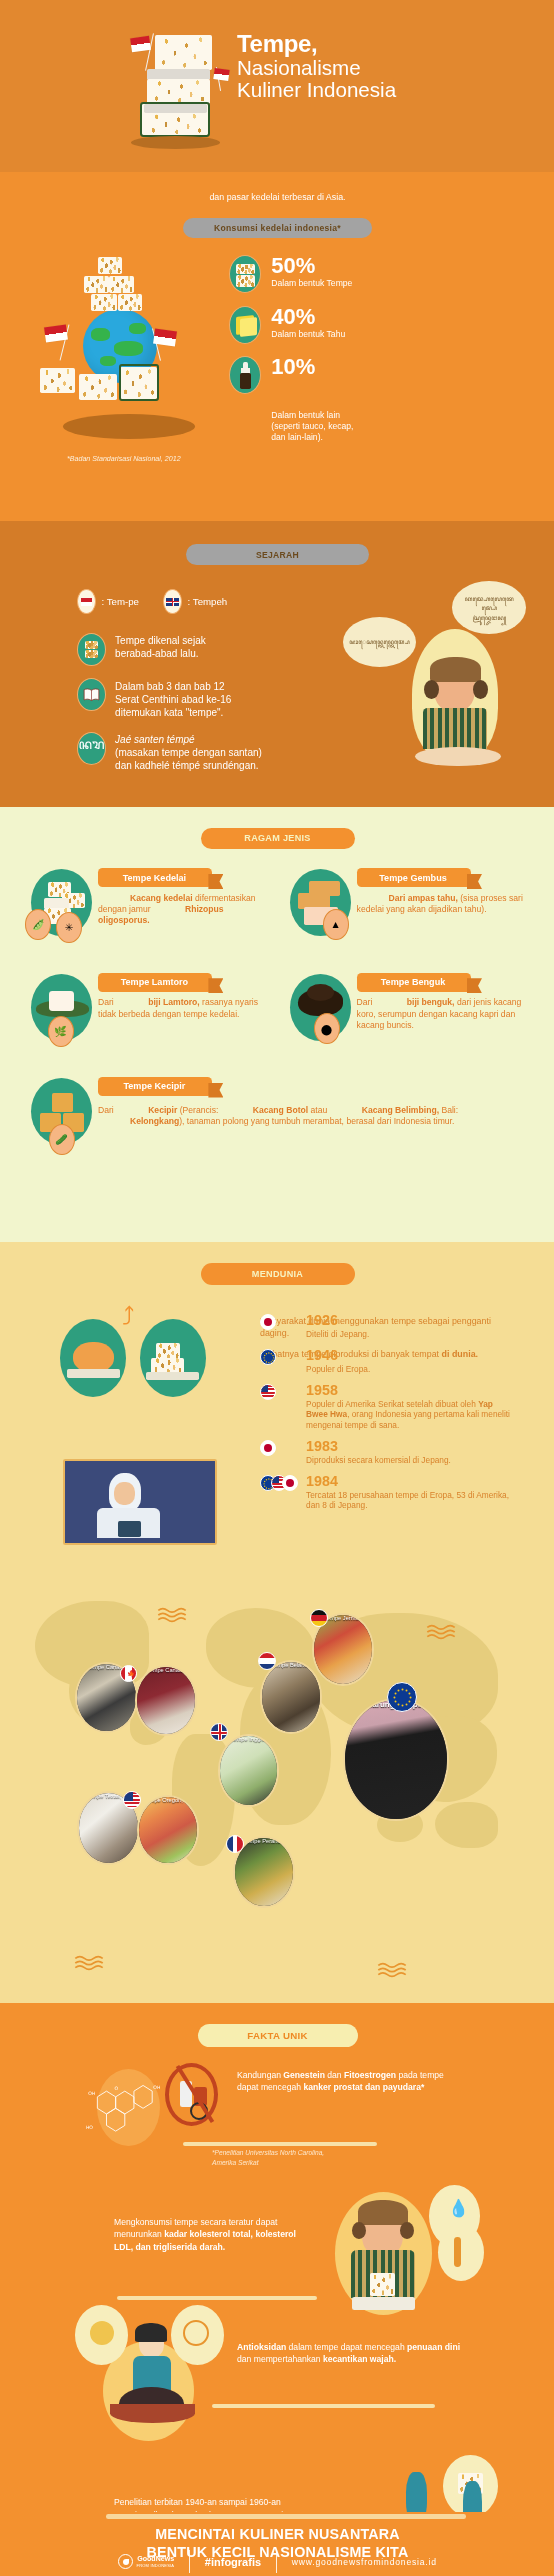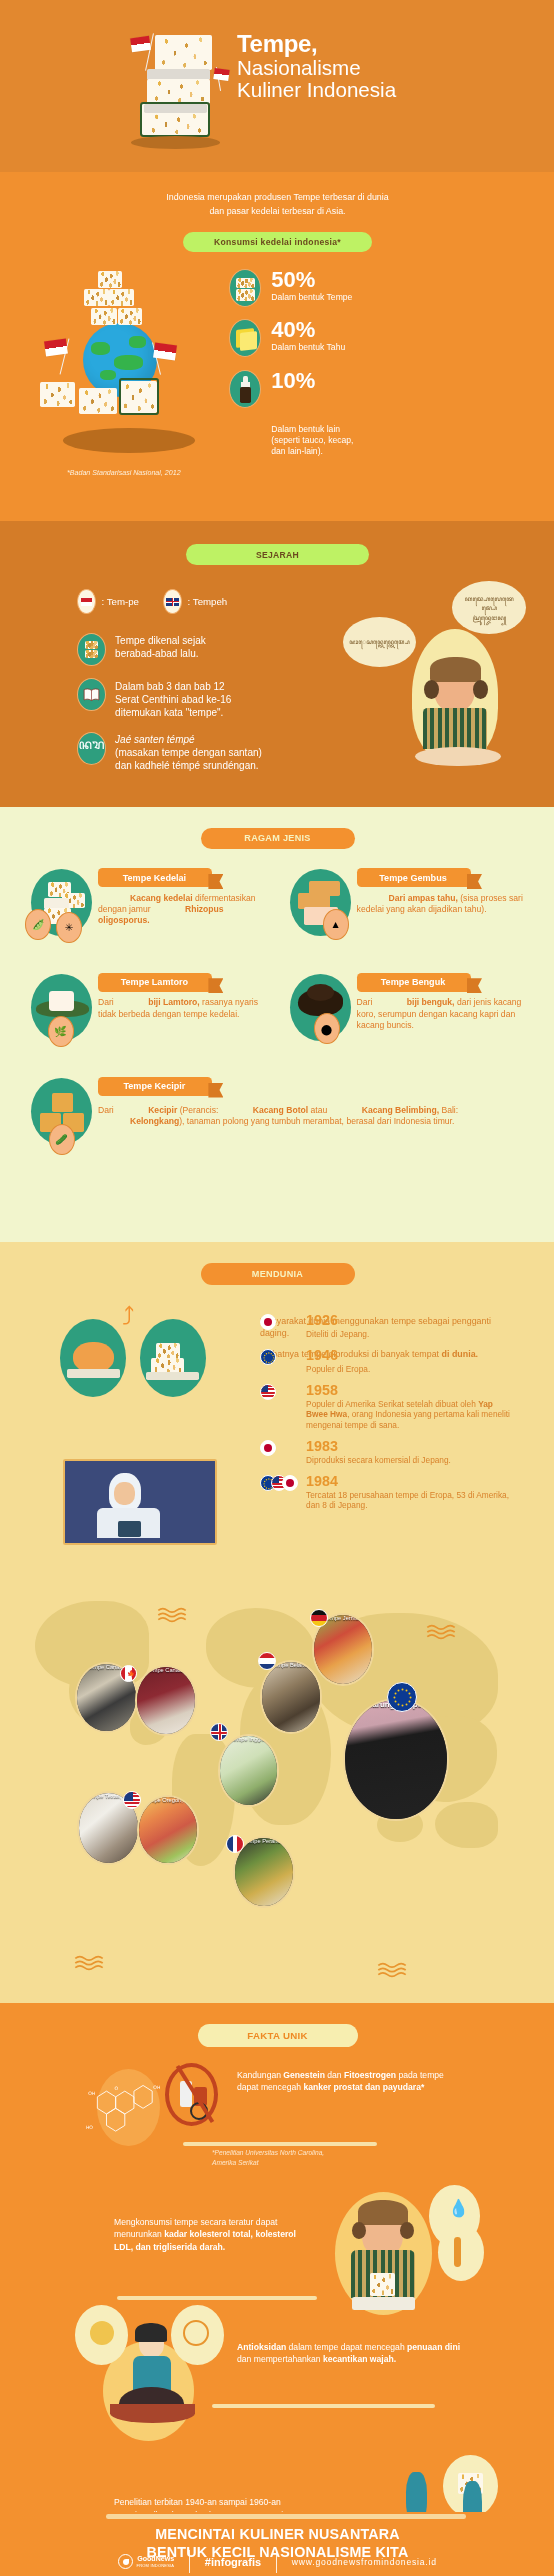--- a/index.html
+++ b/index.html
@@ -19,21 +19,21 @@
   .sec-ragam     { background: #f2f5cd; height: 435px; }
   .sec-mendunia  { background: #f5dd95; height: 761px; }
   .sec-fakta     { background: #f3912f; height: 509px; }
   .sec-footer    { background: #f3912f; height: 66px; }
 
   
   .pill {
     display: block; margin: 0 auto; text-align: center;
     border-radius: 12.6px; font-weight: bold; letter-spacing: 0.3px;
   }
-  .pill-cream { background: #bef264; color: #6b4a1e; }
+  .pill-cream { background: #a3a3a3; color: #6b4a1e; }
   .pill-orange { background: #f3912f; color: #f7f3c2; }
   .pill-creamorange { background: #f7eeb0; color: #ee8a25; }
 
   
   .center { text-align: center; }
   .b { font-weight: bold; }
   .i { font-style: italic; }
 
   
   .hero-wrap { position: relative; height: 172px; }
@@ -279,21 +279,20 @@
       <div class="hero-title">
         <div class="hero-l1">Tempe,</div>
         <div class="hero-l2">Nasionalisme</div>
         <div class="hero-l3">Kuliner Indonesia</div>
       </div>
     </div>
   </section>
 
   <section class="sec sec-konsumsi">
     <div class="intro center">
-      <div>Indonesia merupakan produsen Tempe terbesar di dunia</div>
       <div>dan pasar kedelai terbesar di Asia.</div>
     </div>
     <div class="pill pill-cream konsumsi-pill">Konsumsi kedelai indonesia*</div>
 
     <div class="konsumsi-body">
       <div class="globe-art">
         <div class="globe">
           <div class="globe-land" style="left:8px;top:19.4px;width:19.4px;height:12.6px;"></div>
           <div class="globe-land" style="left:31px;top:32px;width:29px;height:15px;"></div>
           <div class="globe-land" style="left:46px;top:13.7px;width:17px;height:11.4px;"></div>

